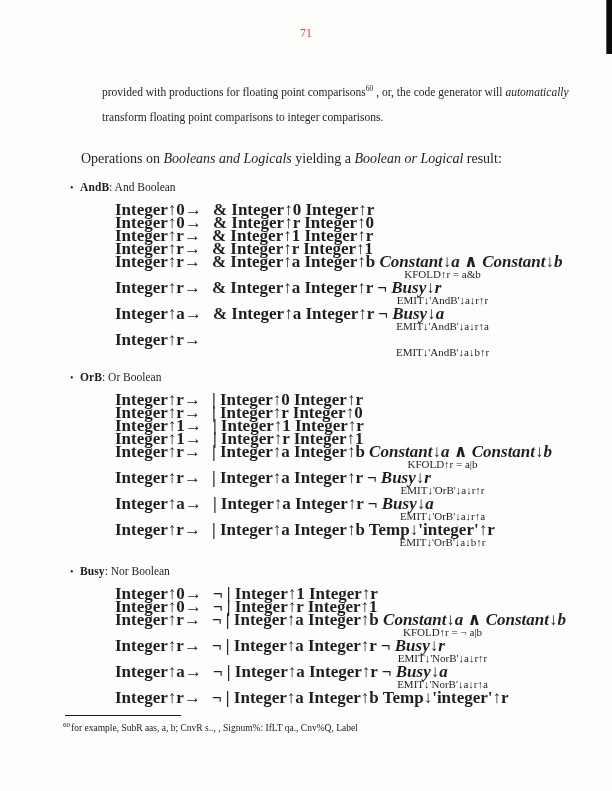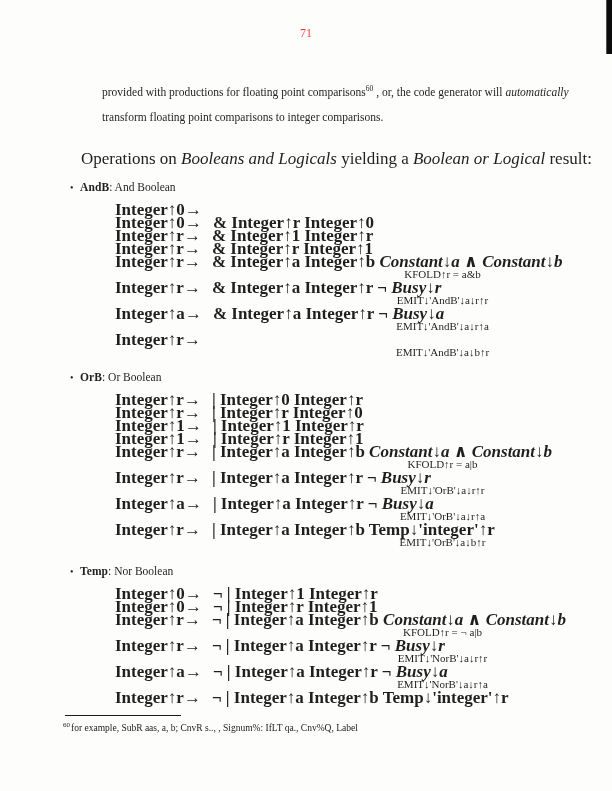--- a/index.html
+++ b/index.html
@@ -18,21 +18,21 @@
     background:#0c0c0c;border-left:1px solid #555;
   }
   .page-number{
     position:absolute;top:26px;left:0;width:100%;
     text-align:center;font-size:12px;color:#ef4444;
   }
   .content{position:absolute;left:63px;top:80px;width:500px;}
   .pline{display:block;white-space:nowrap;line-height:25px;font-size:11.5px;margin-left:39px;}
   .para{margin:0;}
   .fnref{font-size:7.5px;vertical-align:super;line-height:0;}
-  .ops{margin:21px 0 0 18px;font-size:17px;line-height:16px;white-space:nowrap;}
+  .ops{margin:21px 0 0 18px;font-size:14px;line-height:16px;white-space:nowrap;}
   .sections{margin-top:12px;}
   .section{margin-top:10px;}
   .section.gap-lg{margin-top:14px;}
   .sec-heading{margin-left:7px;font-size:11.5px;line-height:16px;white-space:nowrap;}
   .sec-heading .bullet{display:inline-block;width:10px;font-size:10px;}
   .sec-heading b{letter-spacing:.1px;}
   .rules{margin:7px 0 0 52px;}
   .rule-row{display:flex;line-height:13px;font-size:17px;white-space:nowrap;font-weight:bold;}
   .rule-lhs{flex:0 0 52px;}
   .rule-arrow{flex:0 0 28px;}
@@ -64,20 +64,21 @@
 
     <p class="ops"><span>Operations on </span><i>Booleans and Logicals</i><span> yielding a </span><i>Boolean or Logical</i><span> result:</span></p>
 
     <div class="sections">
         <div class="section">
           <div class="sec-heading"><span class="bullet">•</span><b>AndB</b><span>: And Boolean</span></div>
           <div class="rules">
             <div class="rule-row">
               <span class="rule-lhs">Integer↑0</span>
               <span class="rule-arrow">→</span>
+              <span class="rule-rhs"><span>&amp; Integer↑0 Integer↑r</span></span>
             </div>
             <div class="rule-row">
               <span class="rule-lhs">Integer↑0</span>
               <span class="rule-arrow">→</span>
               <span class="rule-rhs"><span>&amp; Integer↑r Integer↑0</span></span>
             </div>
             <div class="rule-row">
               <span class="rule-lhs">Integer↑r</span>
               <span class="rule-arrow">→</span>
               <span class="rule-rhs"><span>&amp; Integer↑1 Integer↑r</span></span>
@@ -155,21 +156,21 @@
             <div class="rule-action">EMIT↓'OrB'↓a↓r↑a</div>
             <div class="rule-row">
               <span class="rule-lhs">Integer↑r</span>
               <span class="rule-arrow">→</span>
               <span class="rule-rhs"><span>| Integer↑a Integer↑b Temp↓'integer'↑r</span></span>
             </div>
             <div class="rule-action">EMIT↓'OrB'↓a↓b↑r</div>
           </div>
         </div>
         <div class="section gap-lg">
-          <div class="sec-heading"><span class="bullet">•</span><b>Temp</b><span>: Nor Boolean</span></div>
+          <div class="sec-heading"><span class="bullet">•</span><b>Busy</b><span>: Nor Boolean</span></div>
           <div class="rules">
             <div class="rule-row">
               <span class="rule-lhs">Integer↑0</span>
               <span class="rule-arrow">→</span>
               <span class="rule-rhs"><span>¬ | Integer↑1 Integer↑r</span></span>
             </div>
             <div class="rule-row">
               <span class="rule-lhs">Integer↑0</span>
               <span class="rule-arrow">→</span>
               <span class="rule-rhs"><span>¬ | Integer↑r Integer↑1</span></span>

